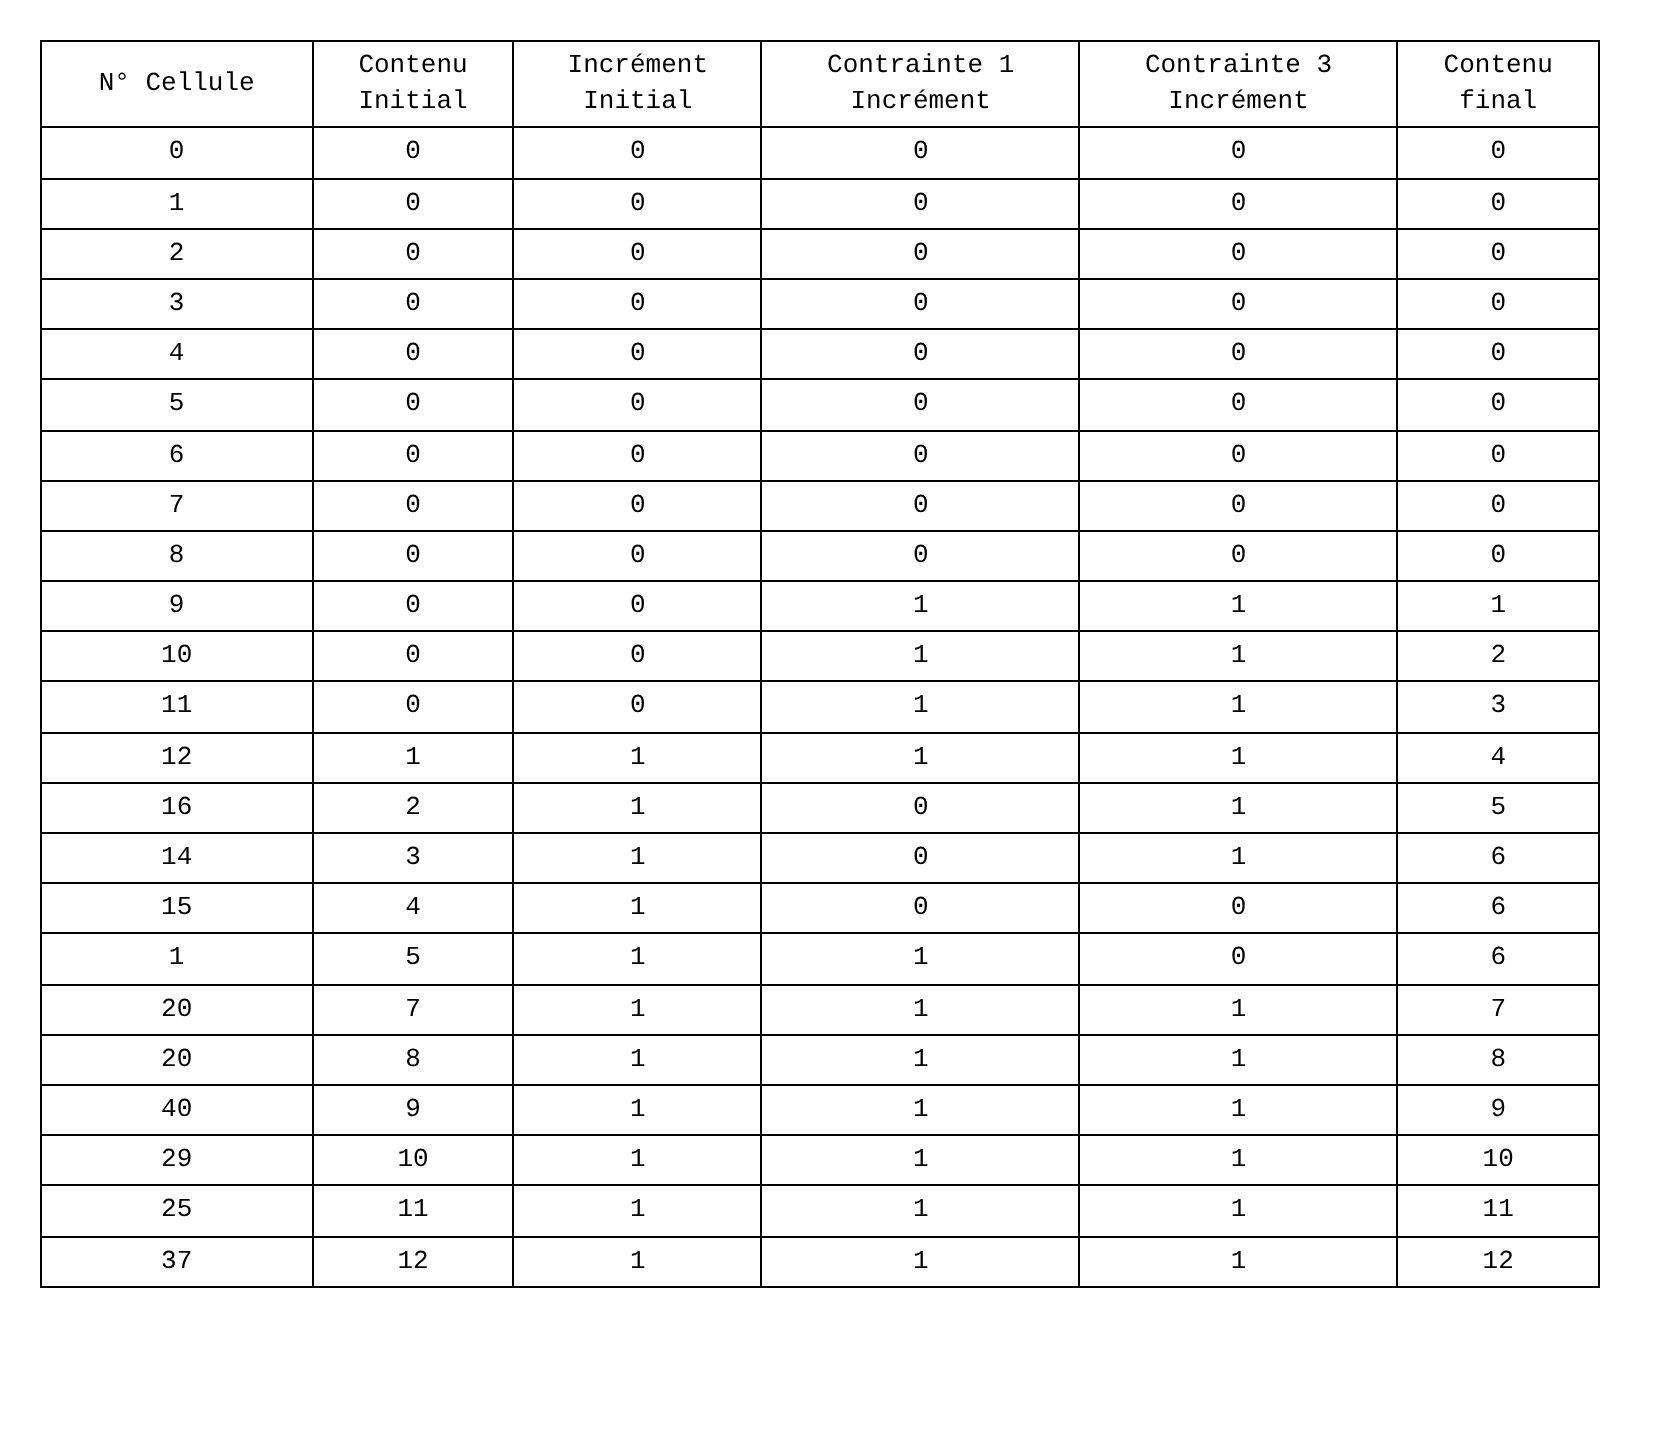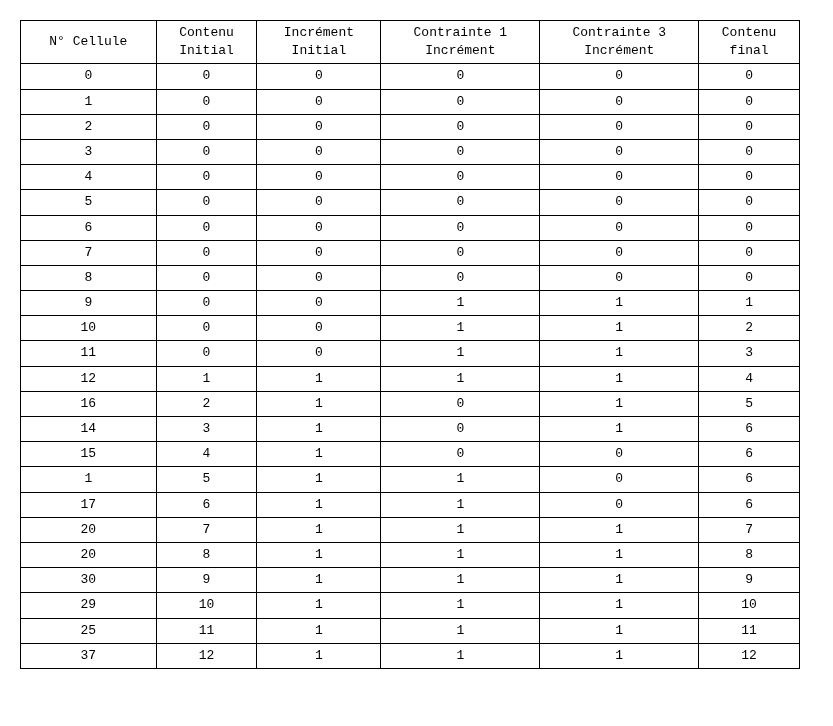--- a/index.html
+++ b/index.html
@@ -184,45 +184,37 @@
         </tr>
         <tr>
           <td>1</td>
           <td>5</td>
           <td>1</td>
           <td>1</td>
           <td>0</td>
           <td>6</td>
         </tr>
         <tr>
-          <td>17</td>
-          <td>6</td>
-          <td>1</td>
-          <td>1</td>
-          <td>0</td>
-          <td>6</td>
-        </tr>
-        <tr>
           <td>20</td>
           <td>7</td>
           <td>1</td>
           <td>1</td>
           <td>1</td>
           <td>7</td>
         </tr>
         <tr>
           <td>20</td>
           <td>8</td>
           <td>1</td>
           <td>1</td>
           <td>1</td>
           <td>8</td>
         </tr>
         <tr>
-          <td>30</td>
+          <td>40</td>
           <td>9</td>
           <td>1</td>
           <td>1</td>
           <td>1</td>
           <td>9</td>
         </tr>
         <tr>
           <td>29</td>
           <td>10</td>
           <td>1</td>

